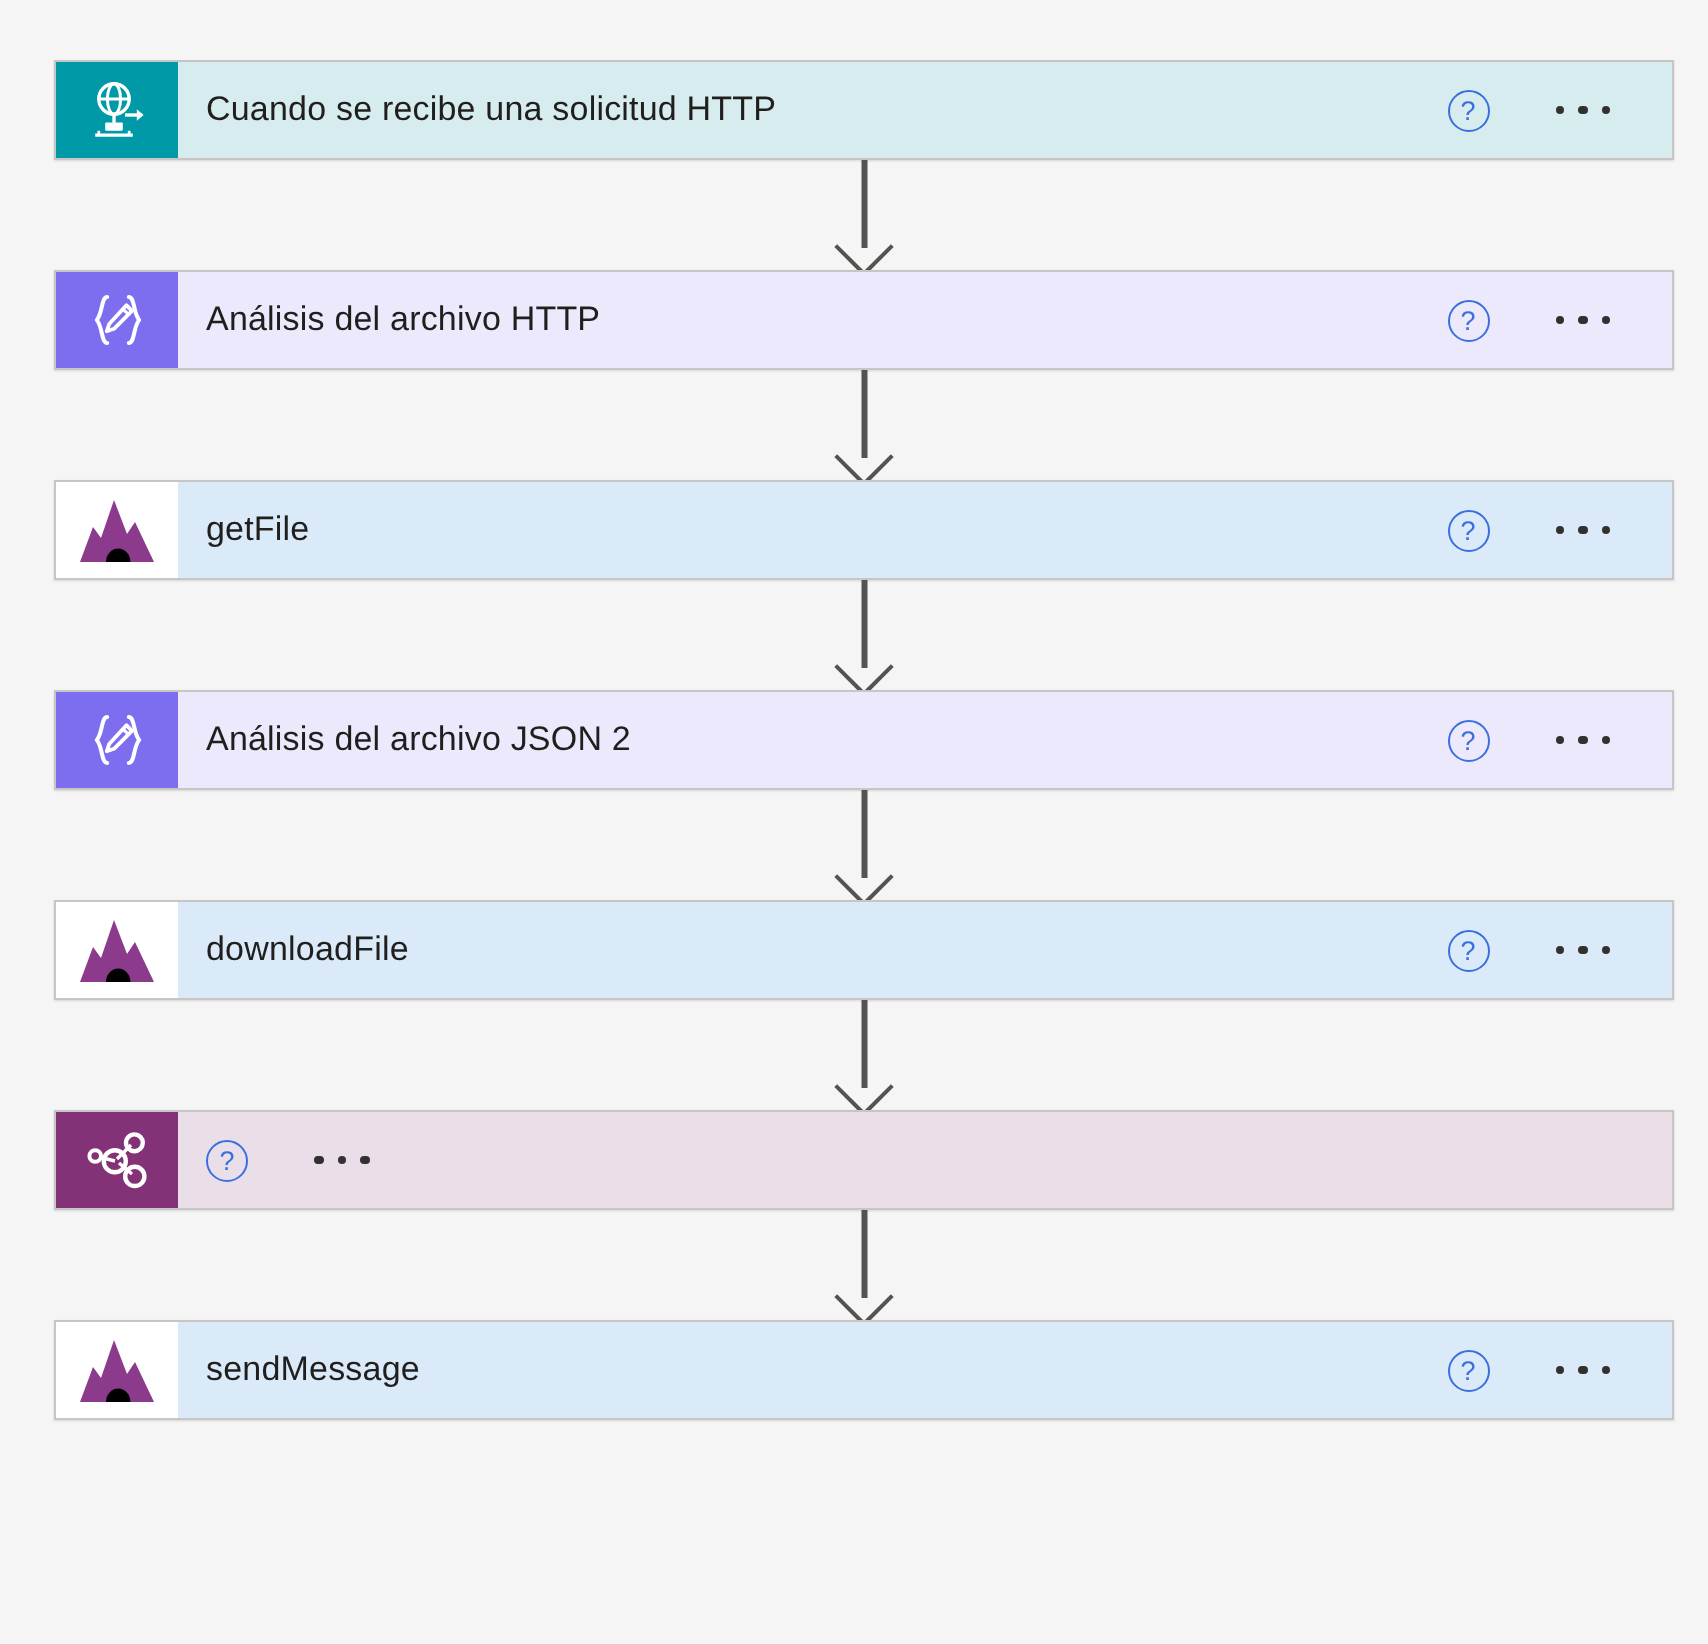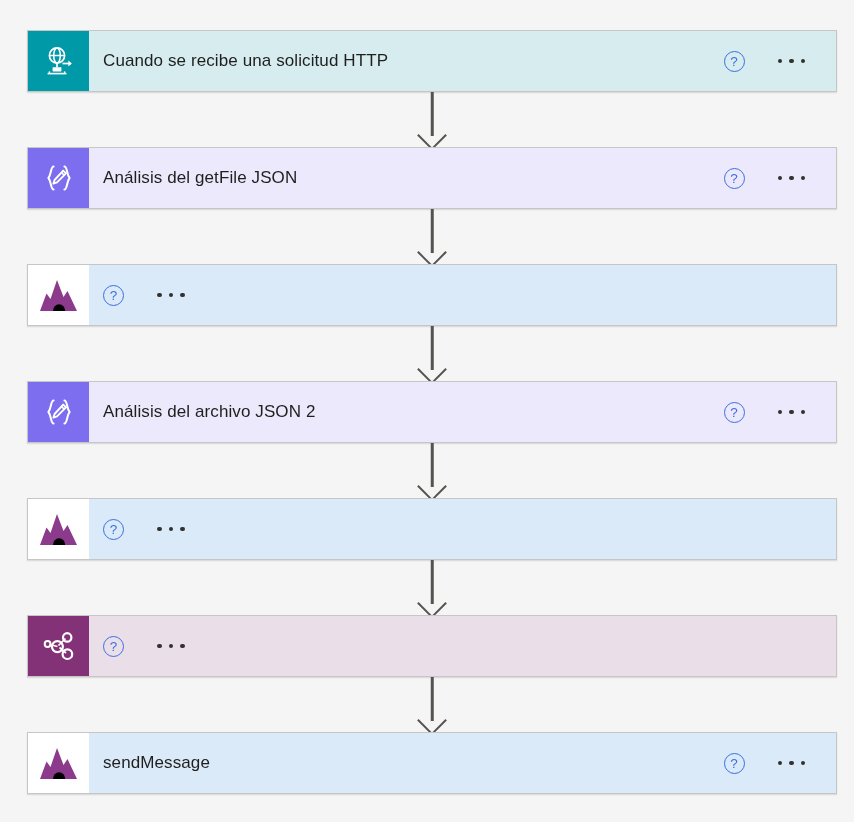--- a/index.html
+++ b/index.html
@@ -27,21 +27,21 @@
     top: 30px;
     width: 810px;
   }
 
   
   .flow-card {
     position: relative;
     display: flex;
     align-items: flex-end;
     width: 810px;
-    height: 62px;
+    height: 50px;
     box-sizing: border-box;
     border: 1px solid #c8c6c4;
     background: #737373;
     box-shadow: 0 0.5px 1.2px rgba(0,0,0,0.13);
   }
 
   .card-icon-tile {
     width: 61px;
     min-width: 61px;
     height: 100%;
@@ -180,21 +180,21 @@
       <div class="flow-card">
         <div class="card-icon-tile" style="background: rgb(125, 110, 240);">
           <svg class="glyph" width="34" height="34" viewBox="0 0 34 34" aria-hidden="true">
             <path d="M11.6 5.5 C8.6 5.5 9.4 13.6 6.4 17 C9.4 20.4 8.6 28.5 11.6 28.5" fill="none" stroke="#ffffff" stroke-width="2" stroke-linecap="round" stroke-linejoin="round"></path>
             <path d="M22.4 5.5 C25.4 5.5 24.6 13.6 27.6 17 C24.6 20.4 25.4 28.5 22.4 28.5" fill="none" stroke="#ffffff" stroke-width="2" stroke-linecap="round" stroke-linejoin="round"></path>
             <path d="M21.2 9.6 L24 12.4 L15 21.4 L11.4 22.6 L12.6 19 Z" fill="none" stroke="#ffffff" stroke-width="1.9" stroke-linejoin="round"></path>
             <line x1="19.4" y1="11.4" x2="22.2" y2="14.2" stroke="#ffffff" stroke-width="1.6"></line>
           </svg>
         </div>
         <div class="card-body" style="background: rgb(235, 233, 251);">
-          <div class="card-title">Análisis del getFile JSON</div>
+          <div class="card-title">Análisis del archivo HTTP</div>
           <div class="card-actions">
             <div class="help-icon">?</div>
             <div class="ellipsis-icon">
               <i></i>
               <i></i>
               <i></i>
             </div>
           </div>
         </div>
       </div>
@@ -203,20 +203,21 @@
         <div class="head"></div>
       </div>
       <div class="flow-card">
         <div class="card-icon-tile func-tile" style="background: rgb(255, 255, 255);">
           <svg class="glyph" width="45" height="45" viewBox="0 0 45 45" aria-hidden="true">
             <path d="M4 38 L10.5 20.5 L14.5 26 L21 7 L27.5 24 L31.5 18 L41 38 Z" fill="#8c3a8c"></path>
             <path d="M17 38 A6.1 6.7 0 0 1 29.2 38 Z" fill="#000000"></path>
           </svg>
         </div>
         <div class="card-body" style="background: rgb(218, 234, 248);">
+          <div class="card-title">getFile</div>
           <div class="card-actions">
             <div class="help-icon">?</div>
             <div class="ellipsis-icon">
               <i></i>
               <i></i>
               <i></i>
             </div>
           </div>
         </div>
       </div>
@@ -250,20 +251,21 @@
         <div class="head"></div>
       </div>
       <div class="flow-card">
         <div class="card-icon-tile func-tile" style="background: rgb(255, 255, 255);">
           <svg class="glyph" width="45" height="45" viewBox="0 0 45 45" aria-hidden="true">
             <path d="M4 38 L10.5 20.5 L14.5 26 L21 7 L27.5 24 L31.5 18 L41 38 Z" fill="#8c3a8c"></path>
             <path d="M17 38 A6.1 6.7 0 0 1 29.2 38 Z" fill="#000000"></path>
           </svg>
         </div>
         <div class="card-body" style="background: rgb(218, 234, 248);">
+          <div class="card-title">downloadFile</div>
           <div class="card-actions">
             <div class="help-icon">?</div>
             <div class="ellipsis-icon">
               <i></i>
               <i></i>
               <i></i>
             </div>
           </div>
         </div>
       </div>

